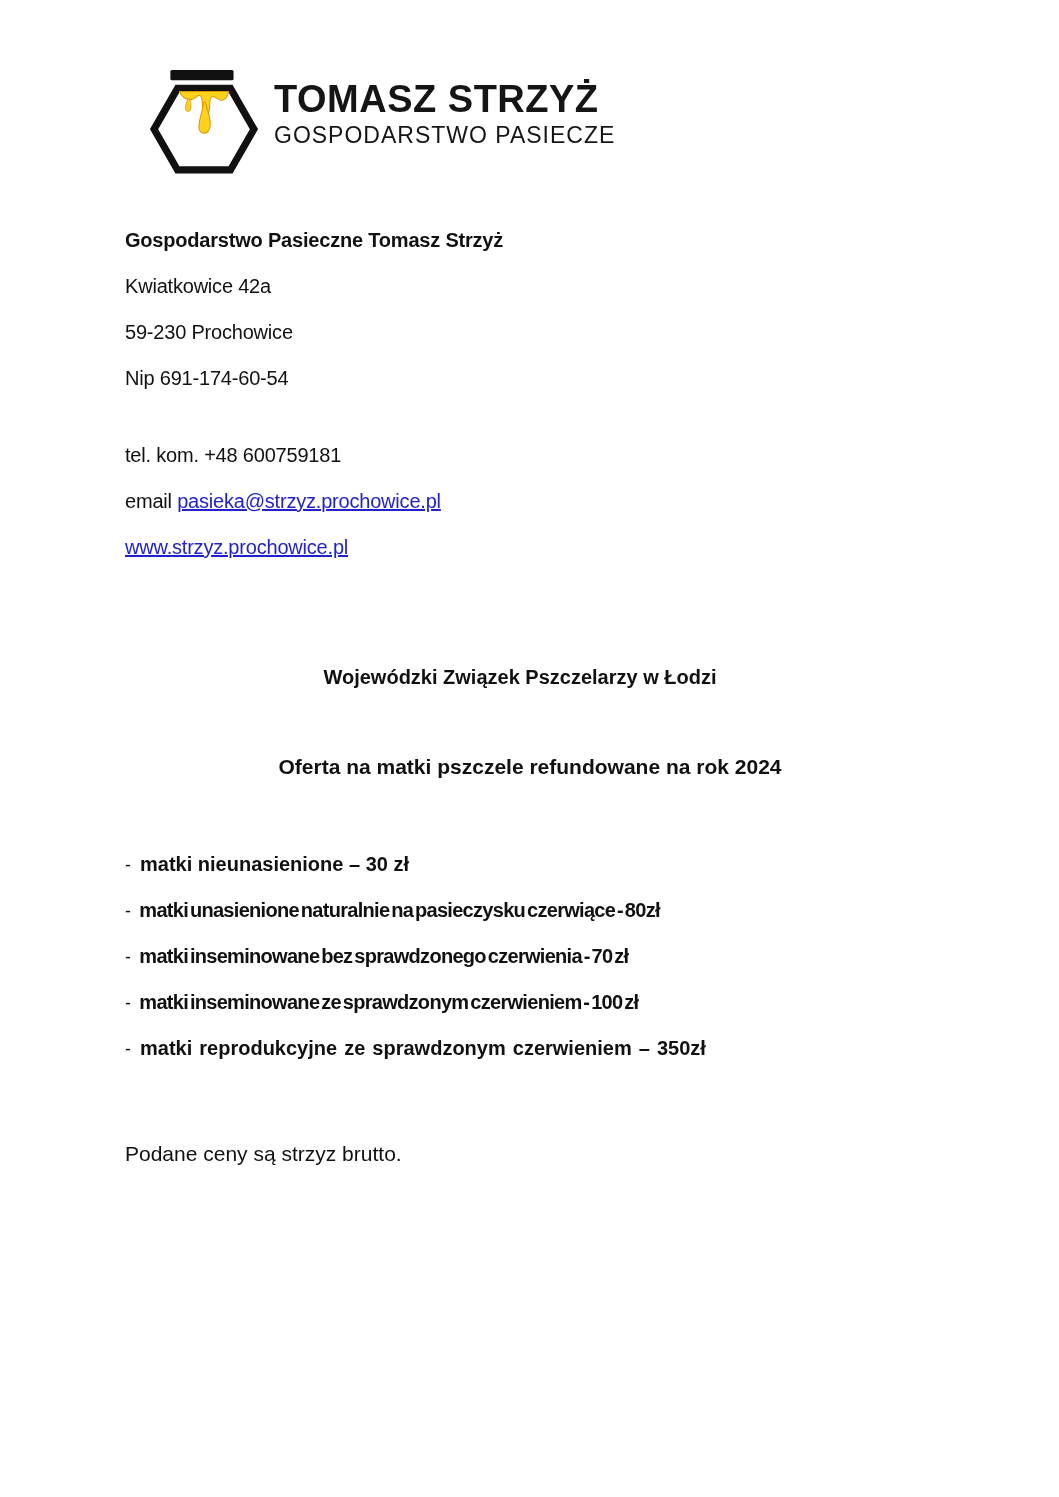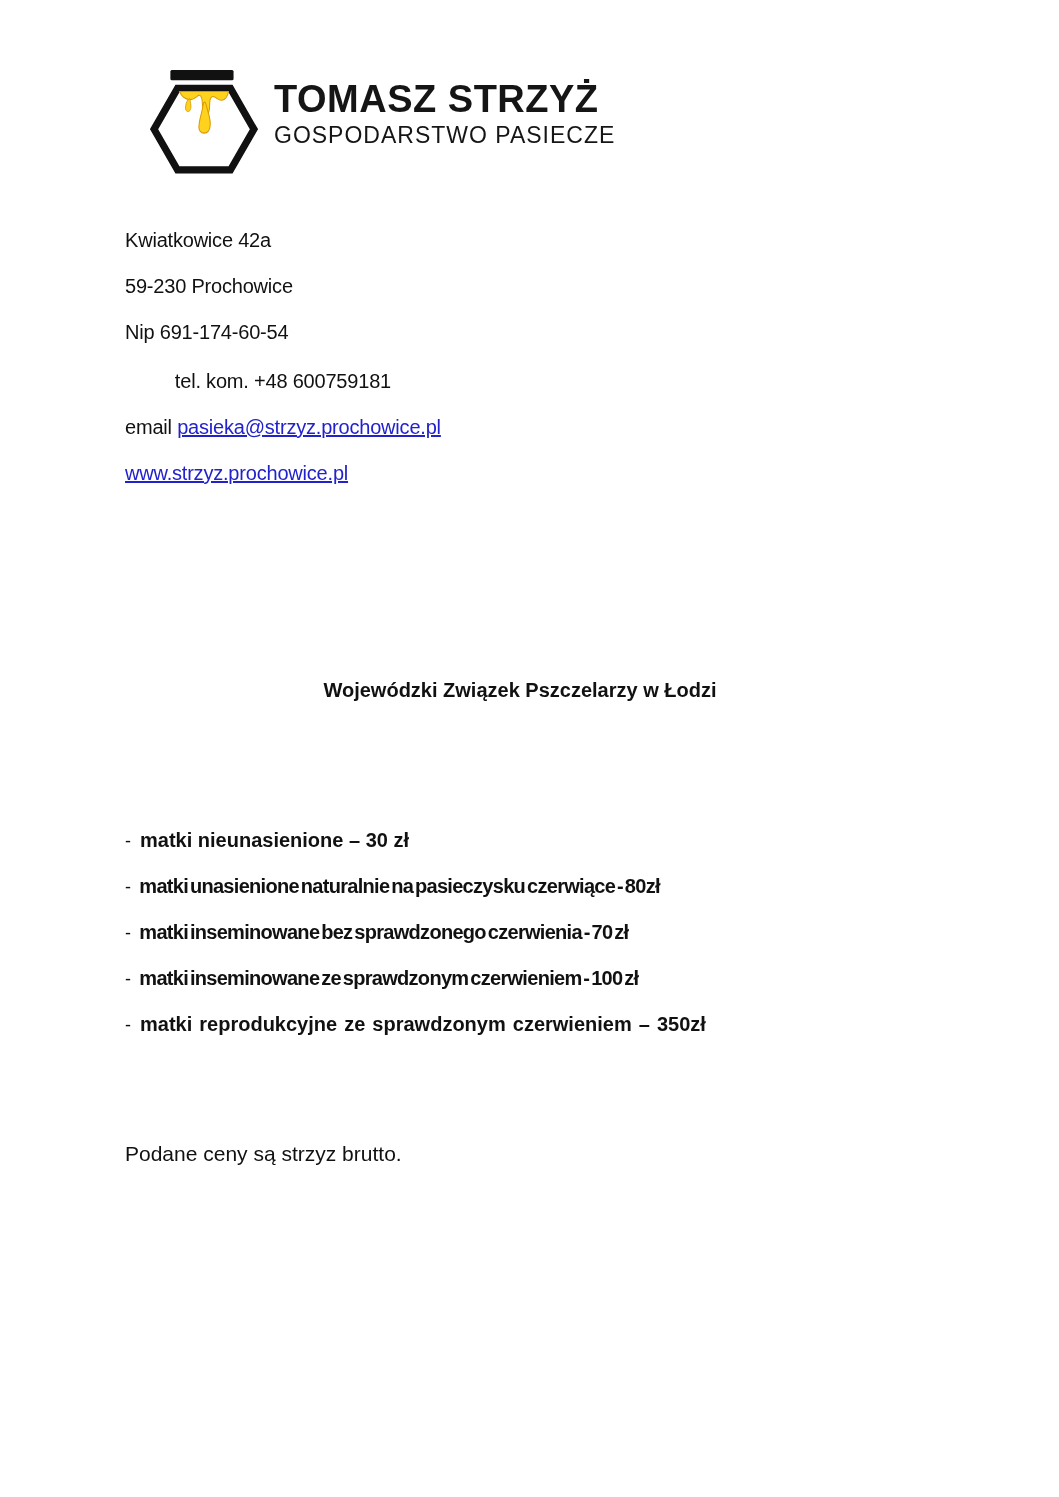--- a/index.html
+++ b/index.html
@@ -40,38 +40,37 @@
     letter-spacing: 1px;
     color: #151515;
     white-space: nowrap;
   }
 
   
   .sender { position: absolute; left: 125px; top: 227px; }
   .sender p { margin: 0; font-size: 20px; line-height: 26px; letter-spacing: -0.2px; white-space: nowrap; }
   .sender p + p { margin-top: 20px; }
   .sender .company { font-weight: 700; }
-  .sender .phone { margin-top: 23px; text-align: center; }
+  .sender .phone { margin-top: 51px; }
 
   a.doc-link {
     color: #2222cc;
     text-decoration: underline;
     cursor: pointer;
   }
 
   .recipient {
     position: absolute;
     left: 125px;
     top: 664px;
     width: 790px;
     text-align: center;
     font-size: 20px;
     font-weight: 700;
     line-height: 26px;
-    margin-top: 13px;
   }
   .offer-title {
     position: absolute;
     left: 125px;
     top: 754px;
     width: 810px;
     text-align: center;
     font-size: 21px;
     font-weight: 700;
     line-height: 26px;
@@ -83,21 +82,21 @@
     width: 820px;
     font-size: 20px;
     line-height: 31px;
     letter-spacing: -0.2px;
   }
   .intro .line { white-space: nowrap; }
 
   .offer-items {
     position: absolute;
     left: 125px;
-    top: 827px;
+    top: 851px;
     margin: 0;
     padding: 0;
     list-style: none;
   }
   .offer-items li {
     margin: 0 0 19px 0;
     font-size: 20px;
     line-height: 26px;
     font-weight: 700;
     white-space: nowrap;
@@ -134,30 +133,32 @@
 
       <path d="M55,38 C57,46 60,52 59,59 C58,68 48,68 48,60 C48,53 51,46 52,39 C52.6,34.5 54,34 55,38 Z" fill="#ffd21e" stroke="#d89a00" stroke-width="1"></path>
     </svg>
     <div class="logo-text">
       <div class="logo-name">TOMASZ STRZYŻ</div>
       <div class="logo-sub">GOSPODARSTWO PASIECZE</div>
     </div>
   </div>
 
   <div class="sender">
+    <p class="company">Gospodarstwo Pasieczne Tomasz Strzyż</p>
     <p>Kwiatkowice 42a</p>
     <p>59-230 Prochowice</p>
     <p>Nip 691-174-60-54</p>
     <p class="phone">tel. kom. +48 600759181</p>
     <p><span>email </span><a class="doc-link">pasieka@strzyz.prochowice.pl</a></p>
     <p><a class="doc-link">www.strzyz.prochowice.pl</a></p>
   </div>
 
   <div class="recipient">Wojewódzki Związek Pszczelarzy w Łodzi</div>
 
+  <div class="offer-title">Oferta na matki pszczele refundowane na rok 2024</div>
 
 
   <ul class="offer-items">
     <li><span class="dash">-</span><span>matki nieunasienione – 30 zł</span></li>
     <li class="condensed"><span class="dash">-</span><span>matki unasienione naturalnie na pasieczysku czerwiące - 80zł</span></li>
     <li class="condensed"><span class="dash">-</span><span>matki inseminowane bez sprawdzonego czerwienia - 70 zł</span></li>
     <li class="condensed"><span class="dash">-</span><span>matki inseminowane ze sprawdzonym czerwieniem - 100 zł</span></li>
     <li class="wide"><span class="dash">-</span><span>matki reprodukcyjne ze sprawdzonym czerwieniem – 350zł</span></li>
   </ul>
 

